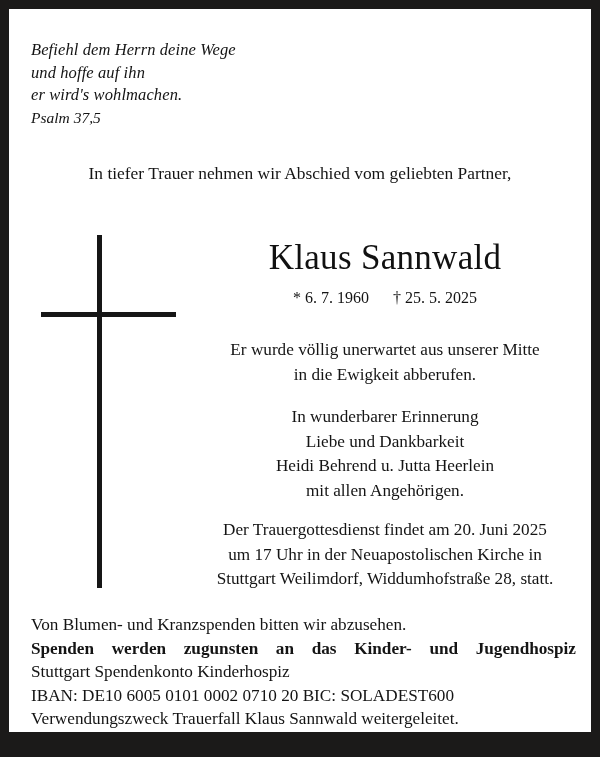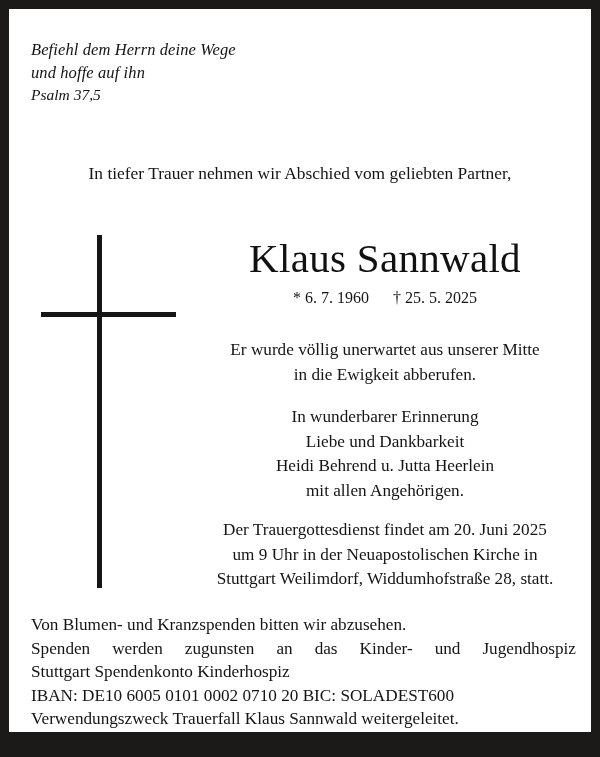--- a/index.html
+++ b/index.html
@@ -102,21 +102,21 @@
     top: 0;
     width: 412px;
     text-align: center;
   }
 
   #name {
     position: absolute;
     left: 0;
     top: 228px;
     width: 100%;
-    font-size: 41px;
+    font-size: 35px;
     line-height: 42px;
     letter-spacing: 0.3px;
     color: #111111;
     text-align: center;
   }
 
   #dates {
     position: absolute;
     left: 0;
     top: 278px;
@@ -170,31 +170,33 @@
     font-size: 17.2px;
     line-height: 23.5px;
     color: #141414;
     white-space: nowrap;
   }
   #donation .dline.justified {
     display: block;
     white-space: normal;
     text-align: justify;
     text-align-last: justify;
+    font-weight: bold;
   }
 </style>
 </head>
 <body>
 
 <div id="notice">
   <div id="card">
 
     <div id="verse">
       <div class="vline">Befiehl dem Herrn deine Wege</div>
       <div class="vline">und hoffe auf ihn</div>
+      <div class="vline">er wird's wohlmachen.</div>
       <div class="vref">Psalm 37,5</div>
     </div>
 
     <div id="intro">
       <div class="iline">In tiefer Trauer nehmen wir Abschied vom geliebten Partner,</div>
     </div>
 
     <div id="cross">
       <div class="beam-v"></div>
       <div class="beam-h"></div>
@@ -219,21 +221,21 @@
 
       <div id="para-memory">
         <div class="bline">In wunderbarer Erinnerung</div>
         <div class="bline">Liebe und Dankbarkeit</div>
         <div class="bline">Heidi Behrend u. Jutta Heerlein</div>
         <div class="bline">mit allen Angehörigen.</div>
       </div>
 
       <div id="para-service">
         <div class="bline">Der Trauergottesdienst findet am 20. Juni 2025</div>
-        <div class="bline">um 9 Uhr in der Neuapostolischen Kirche in</div>
+        <div class="bline">um 17 Uhr in der Neuapostolischen Kirche in</div>
         <div class="bline">Stuttgart Weilimdorf, Widdumhofstraße 28, statt.</div>
       </div>
 
     </div>
 
     <div id="donation">
       <div class="dline">Von Blumen- und Kranzspenden bitten wir abzusehen.</div>
       <div class="dline justified">Spenden werden zugunsten an das Kinder- und Jugendhospiz</div>
       <div class="dline">Stuttgart Spendenkonto Kinderhospiz</div>
       <div class="dline">IBAN: DE10 6005 0101 0002 0710 20 BIC: SOLADEST600</div>

